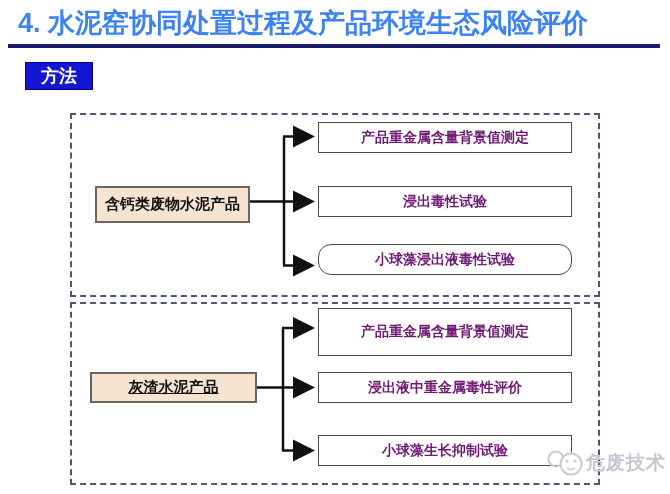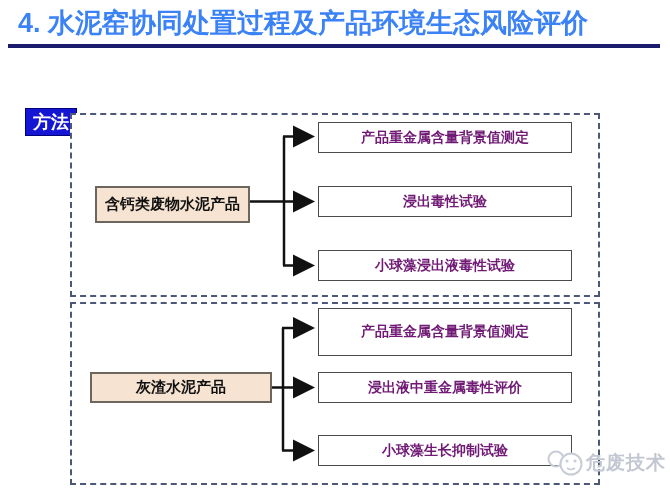--- a/index.html
+++ b/index.html
@@ -11,24 +11,24 @@
   .slide-title{
     position:absolute;left:18px;top:5px;width:640px;
     font-size:27px;font-weight:bold;color:#3b82f6;
     letter-spacing:0px;white-space:nowrap;
   }
   .title-underline{
     position:absolute;left:8px;top:44px;width:652px;height:4px;
     background:#1b1b6e;
   }
   .method-badge{
-    position:absolute;left:25px;top:62px;width:52px;height:28px;
+    position:absolute;left:25px;top:62px;width:68px;height:28px;
     background:#1515d4;border:1px solid #00007a;box-sizing:border-box;
     color:#ffffff;font-size:18px;font-weight:bold;
-    display:flex;align-items:center;justify-content:center;margin-top:46px;
+    display:flex;align-items:center;justify-content:center;
   }
   .panel{
     position:absolute;left:70px;width:530px;
     border:2px dashed #4d5878;box-sizing:border-box;background:#ffffff;
   }
   .panel-1{top:113px;height:184px;}
   .panel-2{top:302px;height:183px;}
   .source-box{
     position:absolute;background:#f6e3d2;border:2px solid #6d665e;
     box-sizing:border-box;display:flex;align-items:center;justify-content:center;
@@ -69,37 +69,37 @@
     </defs>
     <path d="M178 86.5 H212" stroke="#111111" stroke-width="2.5" fill="none"></path>
     <path d="M212 21.5 V150.5" stroke="#111111" stroke-width="2.5" fill="none"></path>
     <path d="M211 21.5 H238" stroke="#111111" stroke-width="2.5" fill="none" marker-end="url(#arrow1)"></path>
     <path d="M211 86.5 H238" stroke="#111111" stroke-width="2.5" fill="none" marker-end="url(#arrow1)"></path>
     <path d="M211 150.5 H238" stroke="#111111" stroke-width="2.5" fill="none" marker-end="url(#arrow1)"></path>
   </svg>
   <div class="source-box" style="left:23px;top:71px;width:155px;height:37px;">含钙类废物水泥产品</div>
   <div class="out-box" style="top:7px;">产品重金属含量背景值测定</div>
   <div class="out-box" style="top:71px;">浸出毒性试验</div>
-  <div class="out-box" style="top:135px;">小球藻浸出液毒性试验</div>
+  <div class="out-box" style="top:129px;border-radius:13px;">小球藻浸出液毒性试验</div>
 </div>
 
 <div class="panel panel-2">
   <svg class="connector" width="526" height="179" viewBox="0 0 526 179">
     <defs>
       <marker id="arrow2" markerWidth="9" markerHeight="9" refX="7" refY="4.5" orient="auto">
         <path d="M0,0 L9,4.5 L0,9 Z" fill="#111111"></path>
       </marker>
     </defs>
     <path d="M173 83.5 H211" stroke="#111111" stroke-width="2.5" fill="none"></path>
     <path d="M211 24 V146.5" stroke="#111111" stroke-width="2.5" fill="none"></path>
     <path d="M210 24 H238" stroke="#111111" stroke-width="2.5" fill="none" marker-end="url(#arrow2)"></path>
     <path d="M210 83.5 H238" stroke="#111111" stroke-width="2.5" fill="none" marker-end="url(#arrow2)"></path>
     <path d="M210 146.5 H238" stroke="#111111" stroke-width="2.5" fill="none" marker-end="url(#arrow2)"></path>
   </svg>
-  <div class="source-box" style="left:18px;top:68px;width:182px;height:31px;">灰渣水泥产品</div>
+  <div class="source-box" style="left:18px;top:68px;width:167px;height:31px;text-decoration:underline;">灰渣水泥产品</div>
   <div class="out-box" style="top:4px;height:48px;">产品重金属含量背景值测定</div>
   <div class="out-box" style="top:131px;">小球藻生长抑制试验</div>
   <div class="out-box" style="top:68px;">浸出液中重金属毒性评价</div>
 </div>
 
 <div class="watermark">
   <svg width="40" height="30" viewBox="0 0 40 30">
     <circle cx="10" cy="11" r="7.5" fill="none" stroke="#c8ccd6" stroke-width="2"></circle>
     <circle cx="25" cy="16" r="10.5" fill="#ffffff" stroke="#c8ccd6" stroke-width="2"></circle>
     <circle cx="21" cy="13" r="1.6" fill="#c8ccd6"></circle>

